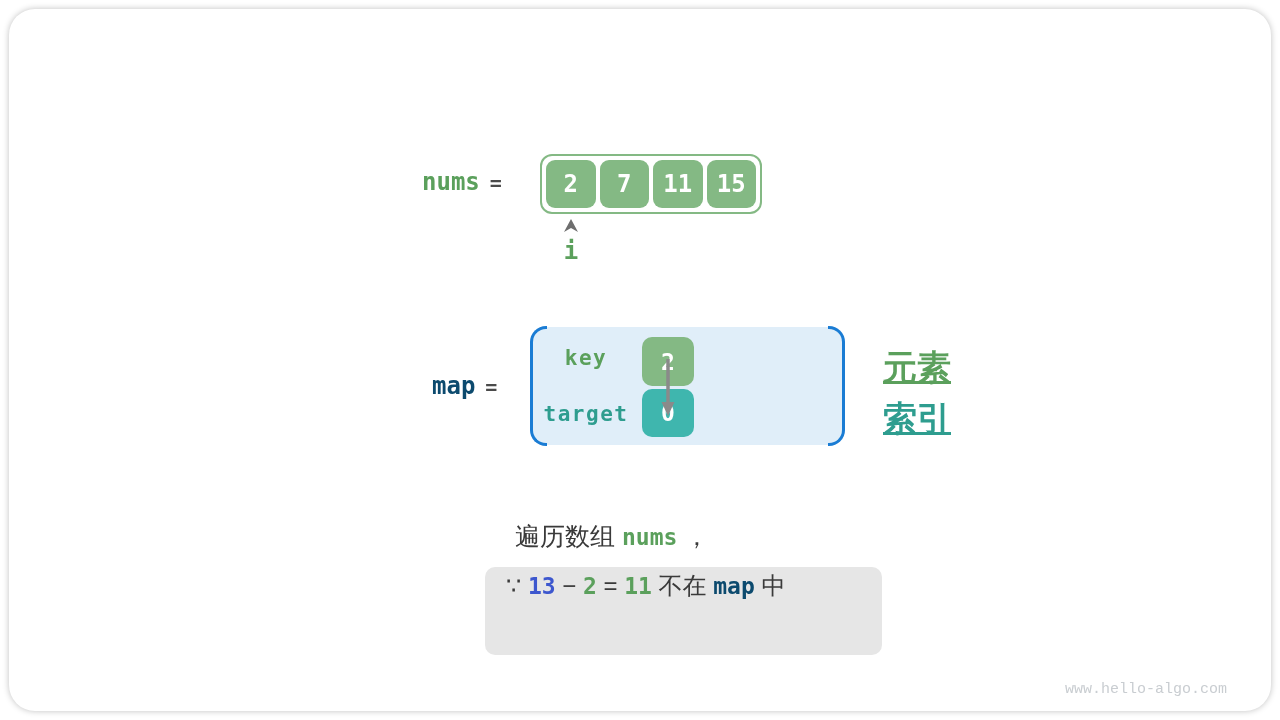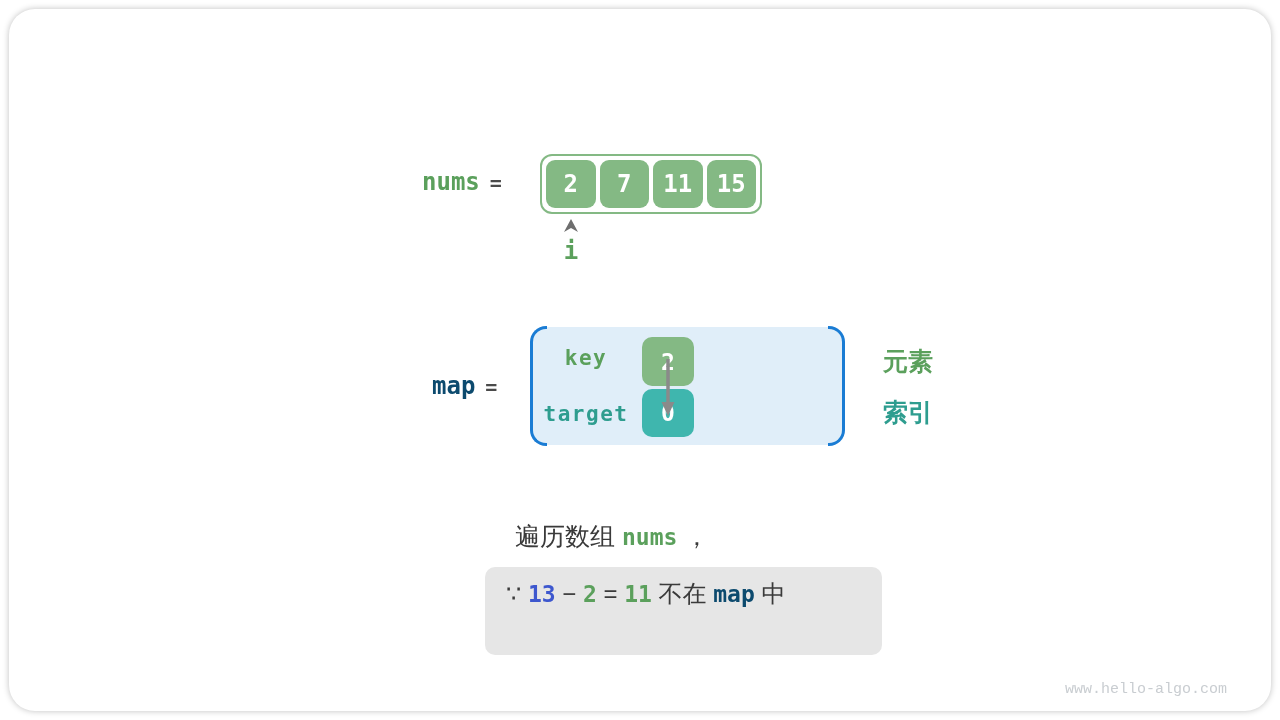--- a/index.html
+++ b/index.html
@@ -53,31 +53,31 @@
   .kv-box {
     position: absolute; left: 112px; width: 52px;
     display: flex; align-items: center; justify-content: center;
     color: #ffffff; font-family: "DejaVu Sans Mono", monospace; font-weight: bold; font-size: 23px;
     border-radius: 10px;
   }
   .kv-box.key-box { top: 11px; height: 49px; background: #84B984; }
   .kv-box.value-box { top: 63px; height: 48px; background: #3FB6AE; }
   .kv-arrow { position: absolute; left: 128px; top: 33px; }
 
-  .side-label { font-size: 25px; font-weight: bold; }
+  .side-label { font-size: 34px; font-weight: bold; text-decoration: underline; }
   .el-label { left: 874px; top: 336px; }
   .ix-label { left: 874px; top: 387px; }
 
   
   .caption { left: 506px; top: 511px; font-size: 25px; font-weight: 500; white-space: pre; color: #3A3A3A; }
   .caption .mono, .statement .mono { font-size: 23px; }
   .statement {
     left: 476px; top: 558px; width: 397px; height: 88px;
     background: #E6E6E6; border-radius: 10px;
-    padding: 10px 0 0 21px;
+    padding: 2px 0 0 21px;
   }
   .statement .line { font-size: 24px; font-weight: 500; color: #3A3A3A; line-height: 34px; white-space: pre; }
 
   .footer { right: 44px; top: 672px; font-family: Liberation Mono, monospace; font-size: 15px; color: #C9CDD1; }
 </style>
 </head>
 <body>
 
 <div class="card">
 

